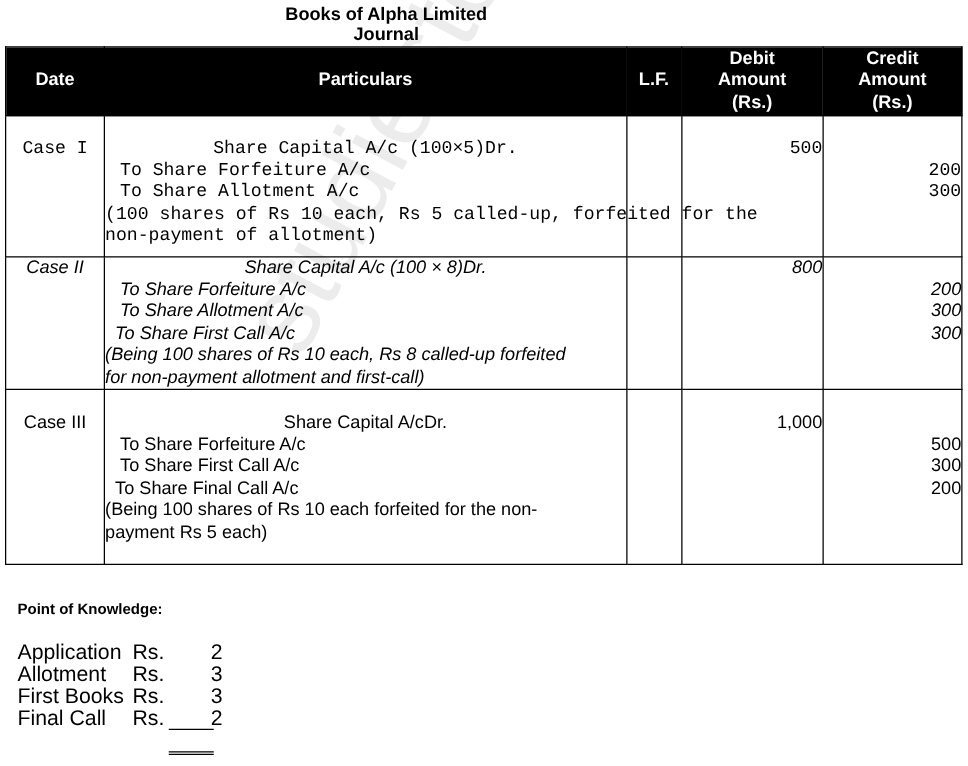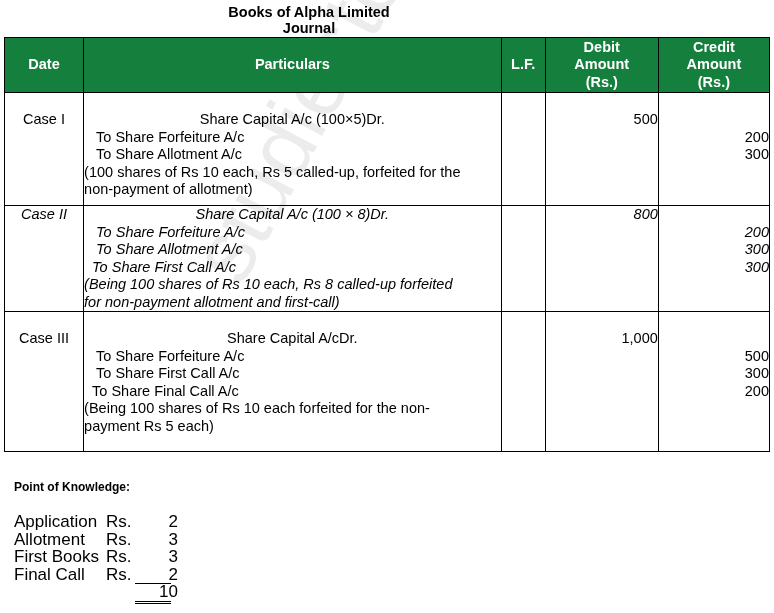--- a/index.html
+++ b/index.html
@@ -3,21 +3,21 @@
 <meta charset="utf-8">
 <style>
   html, body { margin:0; padding:0; background:#ffffff; }
   body { width:774px; height:613px; position:relative; overflow:hidden;
          font-family:"Liberation Sans", sans-serif; color:#000; font-size:14.5px; }
   .title { position:absolute; left:0; width:618px; text-align:center; font-weight:bold; font-size:14.5px; line-height:16px; }
   .t1 { top:4px; }
   .t2 { top:20px; }
   table.journal { position:absolute; left:4px; top:37px; border-collapse:collapse; table-layout:fixed; width:766px; }
   table.journal th, table.journal td { border:1.5px solid #000; padding:0; vertical-align:top; }
-  table.journal th { background:#15803d; color:#fff; font-weight:bold; font-size:14.5px; line-height:17.5px; text-align:center; vertical-align:middle; height:54px; }
+  table.journal th { background:#000000; color:#fff; font-weight:bold; font-size:14.5px; line-height:17.5px; text-align:center; vertical-align:middle; height:54px; }
   .col-date { width:79px; }
   .col-part { width:417px; }
   .col-lf { width:44px; }
   .col-dr { width:113px; }
   .col-cr { width:111px; }
   td .line { line-height:17.5px; white-space:nowrap; }
   td.date { text-align:center; }
   td.part { padding-left:8px; padding-right:8px; }
   td.num { text-align:right; padding-right:10px; }
   .dr-row { display:flex; justify-content:center; }
@@ -61,21 +61,21 @@
       </th>
       <th>
         <div>Credit</div>
         <div>Amount</div>
         <div class="under">(Rs.)</div>
       </th>
     </tr>
   </thead>
   <tbody>
 
-    <tr style="height:113px;">
+    <tr style="height:113px;font-family:Liberation Mono, monospace;">
       <td class="date" style="padding-top:18px;">
           <div class="line">Case I</div>
         </td>
       <td class="part" style="padding-top:18px;">
         <div class="line dr-row">
           <span>Share Capital A/c (100×5)</span>
           <span>Dr.</span>
         </div>
         <div class="line indent1">To Share Forfeiture A/c</div>
         <div class="line indent1">To Share Allotment A/c</div>
@@ -162,21 +162,16 @@
   <div class="pok-row">
     <span class="pok-label">First Books</span>
     <span class="pok-rs">Rs.</span>
     <span class="pok-val">3</span>
   </div>
   <div class="pok-row">
     <span class="pok-label">Final Call</span>
     <span class="pok-rs">Rs.</span>
     <span class="pok-val">2</span>
   </div>
-  <div class="pok-row">
-    <span class="pok-label"></span>
-    <span class="pok-rs"></span>
-    <span class="pok-val">10</span>
-  </div>
 </div>
 <div class="total-line" style="top:583px;"></div>
 <div class="total-line" style="top:601px;"></div>
 <div class="total-line" style="top:603px;"></div>
 
 </body></html>

